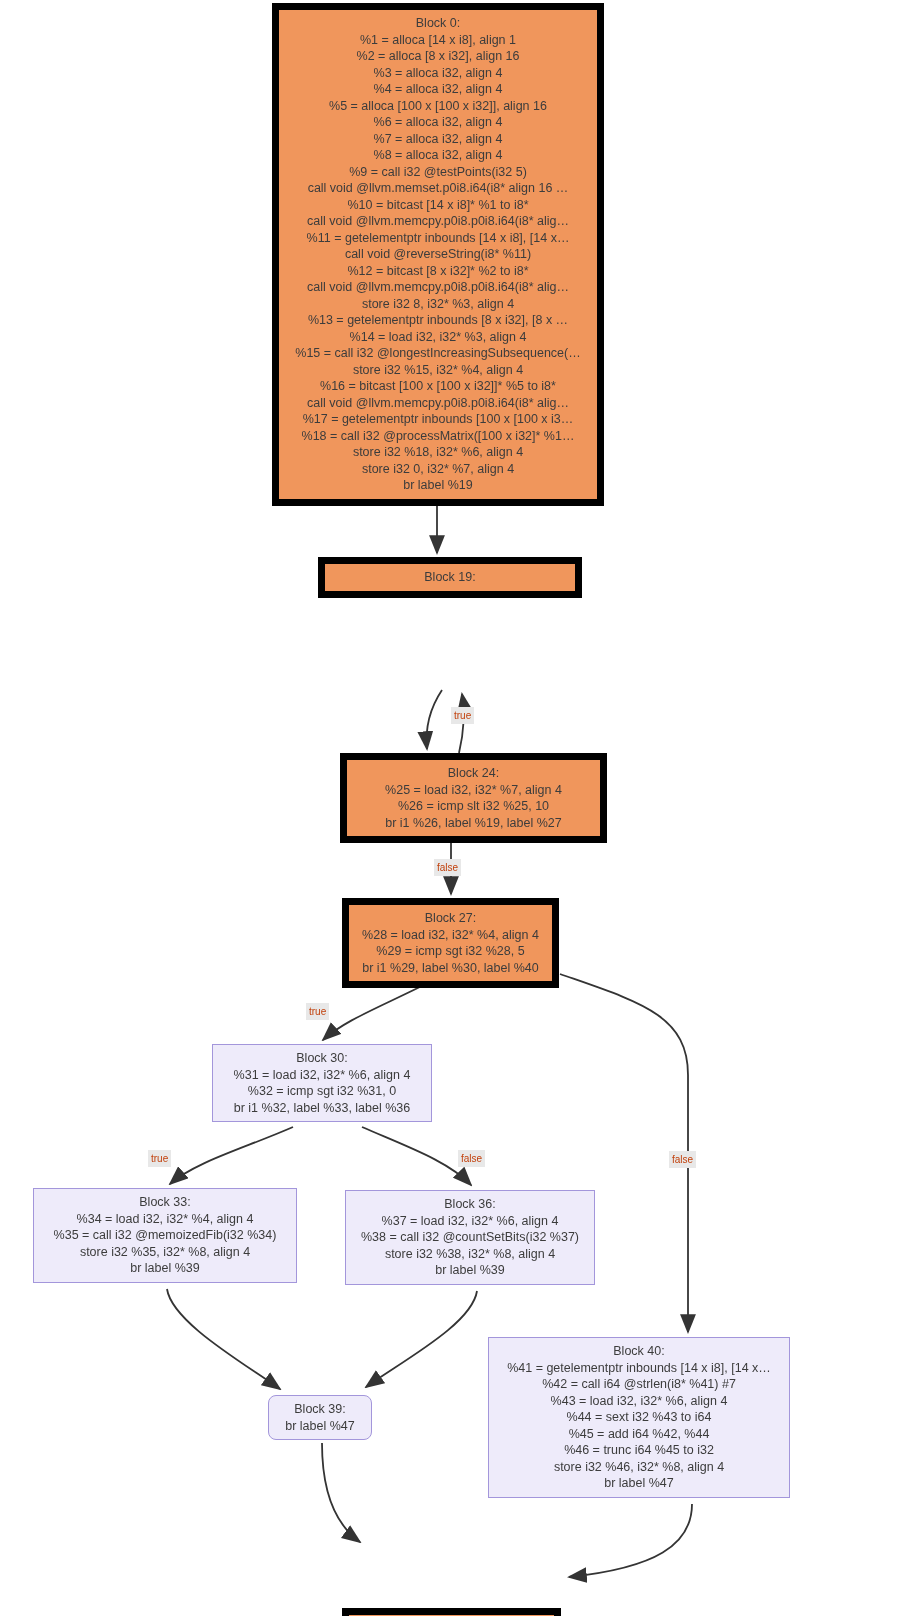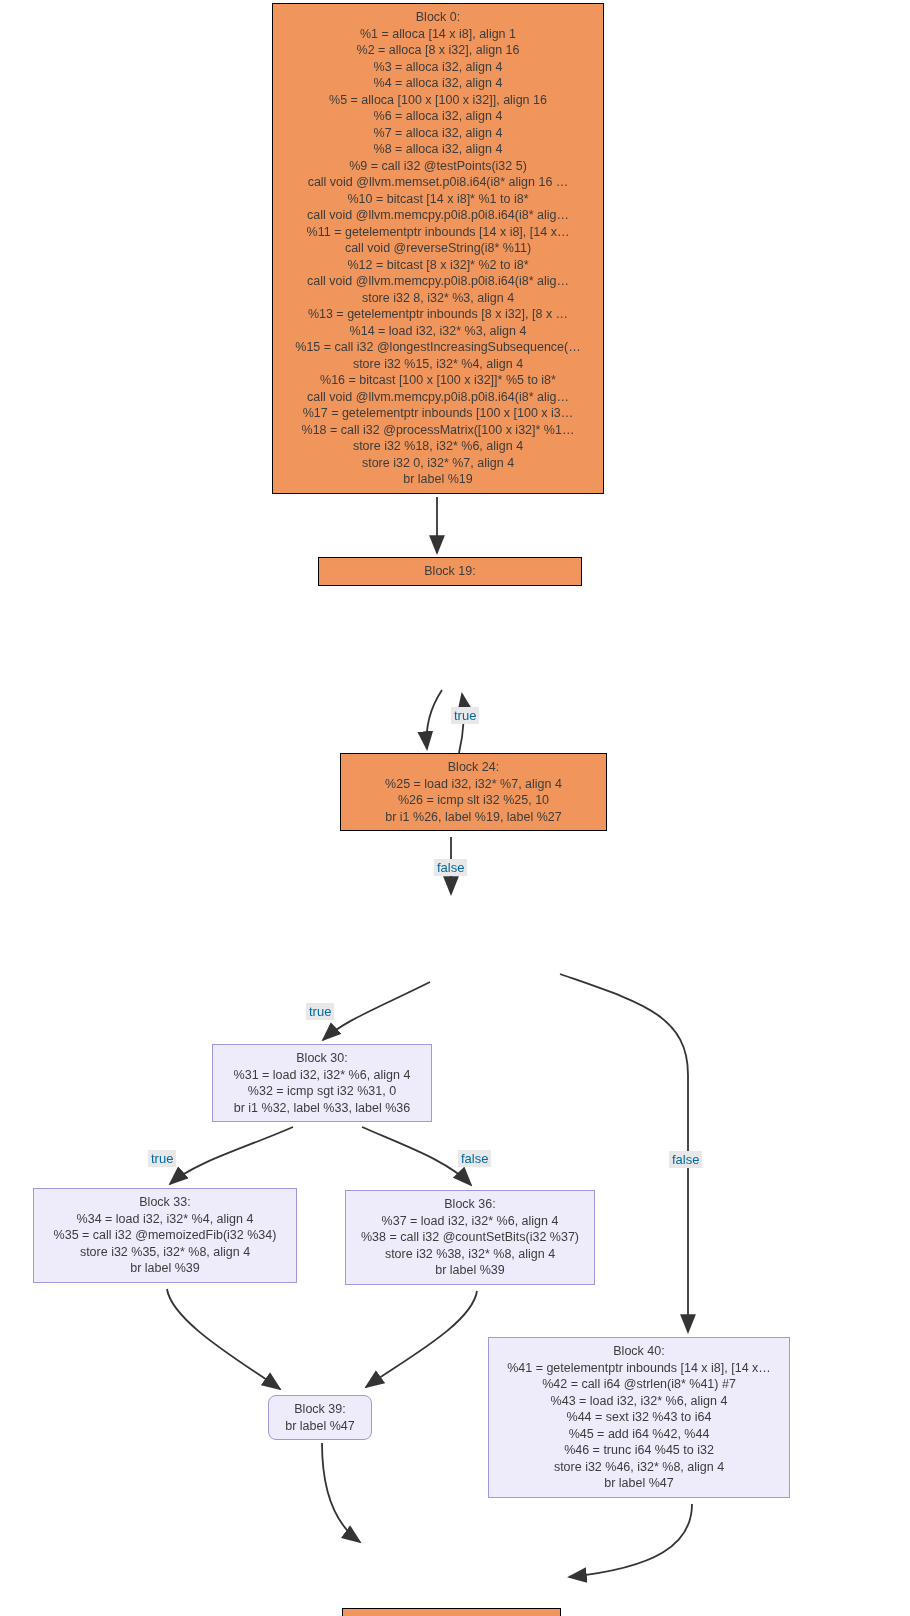--- a/index.html
+++ b/index.html
@@ -1,36 +1,36 @@
 <!DOCTYPE html>
 <html><head>
 <meta charset="utf-8">
 <style>
   html,body{margin:0;padding:0;background:#ffffff;}
   #canvas{position:relative;width:910px;height:1616px;background:#ffffff;overflow:hidden;
           font-family:"Liberation Sans","DejaVu Sans",sans-serif;color:#3c3c3c;}
   #edges{position:absolute;left:0;top:0;width:910px;height:1616px;z-index:1;}
   .node{position:absolute;z-index:2;box-sizing:border-box;text-align:center;
         font-size:12.5px;line-height:16.5px;padding:5px 4px;white-space:nowrap;}
-  .hot{background:#f0965c;border:1px solid #000000;}
+  .hot{background:#f0965c;border:7px solid #000000;}
   .cold{background:#eeebfa;border:1.5px solid #a396db;}
   .title{line-height:16.5px;}
   .ln{line-height:16.5px;}
   .b0 {left:272px;top:3px;   width:332px;}
   .b19{left:318px;top:557px; width:264px;}
   .b24{left:340px;top:753px; width:267px;}
   .b27{left:342px;top:898px; width:217px;}
   .b30{left:212px;top:1044px;width:220px;}
   .b33{left:33px; top:1188px;width:264px;}
   .b36{left:345px;top:1190px;width:250px;}
   .b39{left:268px;top:1395px;width:104px;border-radius:8px;}
   .b40{left:488px;top:1337px;width:302px;}
   .b47{left:342px;top:1608px;width:219px;}
-  .elabel{position:absolute;z-index:3;background:#e8e8e8;color:#0369a1;
-          font-size:13px;line-height:15px;padding:1px 3px;}
+  .elabel{position:absolute;z-index:3;background:#e8e8e8;color:#c2410c;
+          font-size:10px;line-height:15px;padding:1px 3px;}
   .l-true19 {left:451px;top:707px;}
   .l-false24{left:434px;top:859px;}
   .l-true27 {left:306px;top:1003px;}
   .l-false27{left:669px;top:1151px;}
   .l-true30 {left:148px;top:1150px;}
   .l-false30{left:458px;top:1150px;}
 </style>
 </head>
 <body>
 
@@ -98,20 +98,28 @@
 
   <div class="node hot b24">
     <div class="title">Block 24:</div>
     <div>
         <div class="ln">%25 = load i32, i32* %7, align 4</div>
         <div class="ln">%26 = icmp slt i32 %25, 10</div>
         <div class="ln">br i1 %26, label %19, label %27</div>
       </div>
   </div>
 
+  <div class="node hot b27">
+    <div class="title">Block 27:</div>
+    <div>
+        <div class="ln">%28 = load i32, i32* %4, align 4</div>
+        <div class="ln">%29 = icmp sgt i32 %28, 5</div>
+        <div class="ln">br i1 %29, label %30, label %40</div>
+      </div>
+  </div>
 
   <div class="node cold b30">
     <div class="title">Block 30:</div>
     <div>
         <div class="ln">%31 = load i32, i32* %6, align 4</div>
         <div class="ln">%32 = icmp sgt i32 %31, 0</div>
         <div class="ln">br i1 %32, label %33, label %36</div>
       </div>
   </div>
 

